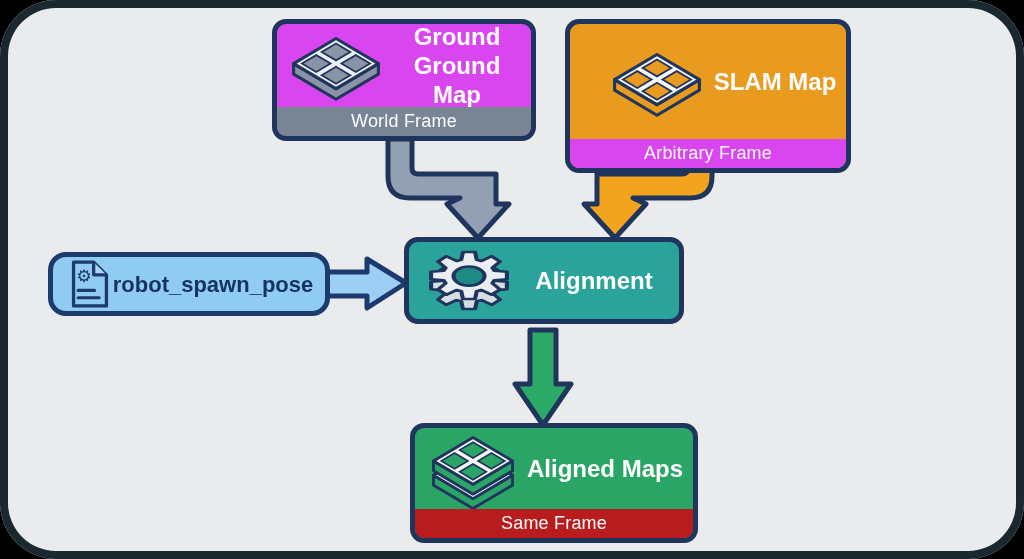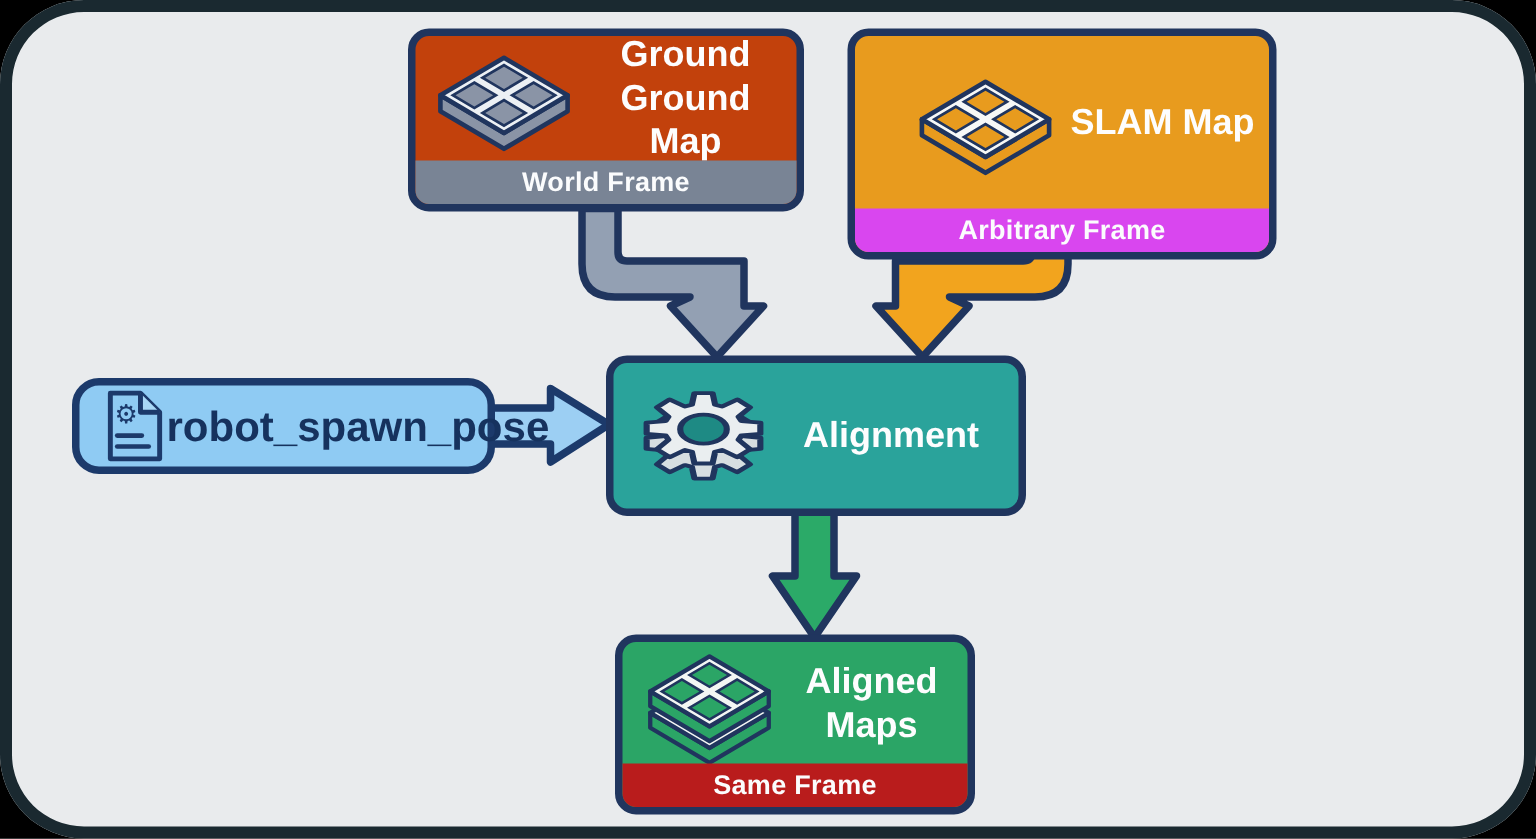--- a/index.html
+++ b/index.html
@@ -12,48 +12,48 @@
     overflow:hidden;
   }
 
   .edges { position:absolute; left:0; top:0; width:1024px; height:559px; z-index:1; }
 
   .node {
     position:absolute; z-index:2; box-sizing:border-box;
     border:5px solid #20355E; border-radius:14px;
     display:flex; align-items:center;
   }
-  .node-gt      { left:272px; top:19px;  width:264px; height:122px; background:#c2410c; padding-bottom:29px; }
+  .node-gt      { left:272px; top:19px;  width:264px; height:122px; background:#d946ef; padding-bottom:29px; }
   .node-slam    { left:565px; top:19px;  width:286px; height:154px; background:#E89B1E; padding-bottom:29px;padding-left:28px; }
   .node-spawn   { left:48px;  top:252px; width:282px; height:64px;  background:#8FCBF3; border-radius:18px; border-color:#1C3A6B; }
-  .node-align   { left:404px; top:237px; width:280px; height:107px;  background:#2AA39B; }
-  .node-aligned { left:410px; top:423px; width:240px; height:120px; background:#2BA566; padding-bottom:29px; }
+  .node-align   { left:404px; top:237px; width:280px; height:87px;  background:#2AA39B; }
+  .node-aligned { left:410px; top:423px; width:288px; height:120px; background:#2BA566; padding-bottom:29px; }
 
   .band {
     position:absolute; left:0; right:0; bottom:0; height:29px;
     border-radius:0 0 9px 9px;
     display:flex; align-items:center; justify-content:center;
-    color:#FBFCFD; font-size:18px; font-weight:700; letter-spacing:.2px;margin-top:11px;
+    color:#FBFCFD; font-size:18px; font-weight:400; letter-spacing:.2px;margin-top:11px;
   }
   .band-gt      { background:#798495; }
   .band-slam    { background:#d946ef; }
   .band-aligned { background:#b91c1c; }
 
   .icon-wrap { flex:0 0 auto; display:flex; align-items:center; justify-content:center; }
   .node-gt .icon-wrap, .node-slam .icon-wrap { margin-left:6px; }
   .node-align .icon-wrap { margin-left:14px; }
   .node-aligned .icon-wrap { margin-left:8px; }
   .node-spawn .icon-wrap { margin-left:16px; }
 
   .label {
     flex:1 1 auto; text-align:center;
     color:#FDFDFE; font-weight:700; font-size:24px; line-height:29px;
     padding-right:6px;
   }
-  .node-spawn .label { color:#16325E; font-size:28px; padding-right:10px; }
+  .node-spawn .label { color:#16325E; font-size:22px; padding-right:10px; }
 </style>
 </head>
 <body>
 
 <div class="canvas">
 
   <svg class="edges" viewBox="0 0 1024 559">
     <path d="M 388,139 L 388,176 Q 388,198 410,198 L 460,198 L 447,204 L 478,238 L 509,204 L 496,204 L 496,174 L 418,174 Q 412,174 412,168 L 412,139 Z" fill="#93A0B3" stroke="#20355E" stroke-width="5" stroke-linejoin="round"></path>
     <path d="M 712,139 L 712,176 Q 712,198 690,198 L 633,198 L 646,204 L 615,238 L 584,204 L 597,204 L 597,174 L 682,174 Q 688,174 688,168 L 688,139 Z" fill="#F2A41E" stroke="#20355E" stroke-width="5" stroke-linejoin="round"></path>
     <path d="M 326,272 L 367,272 L 367,259 L 406,283 L 367,308 L 367,296 L 326,296 Z" fill="#9CCFF3" stroke="#1C3A6B" stroke-width="5" stroke-linejoin="round"></path>

